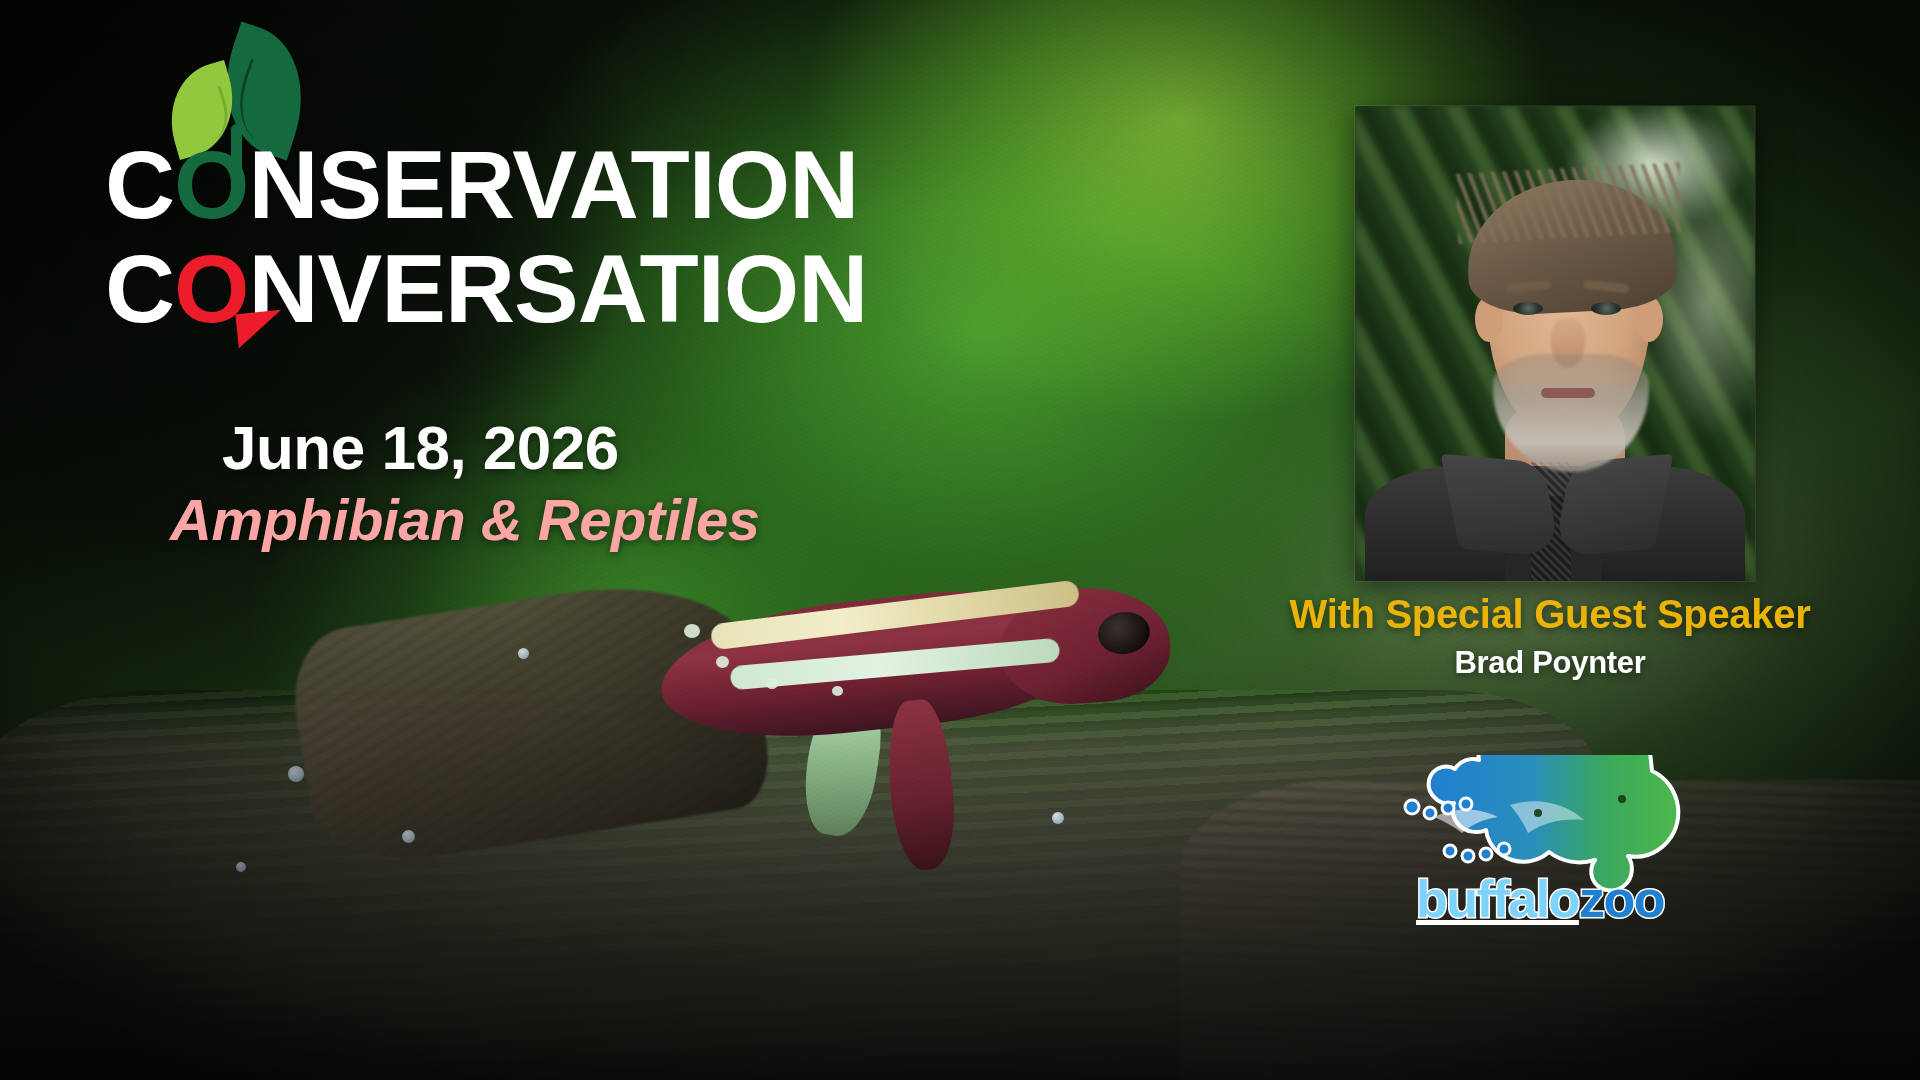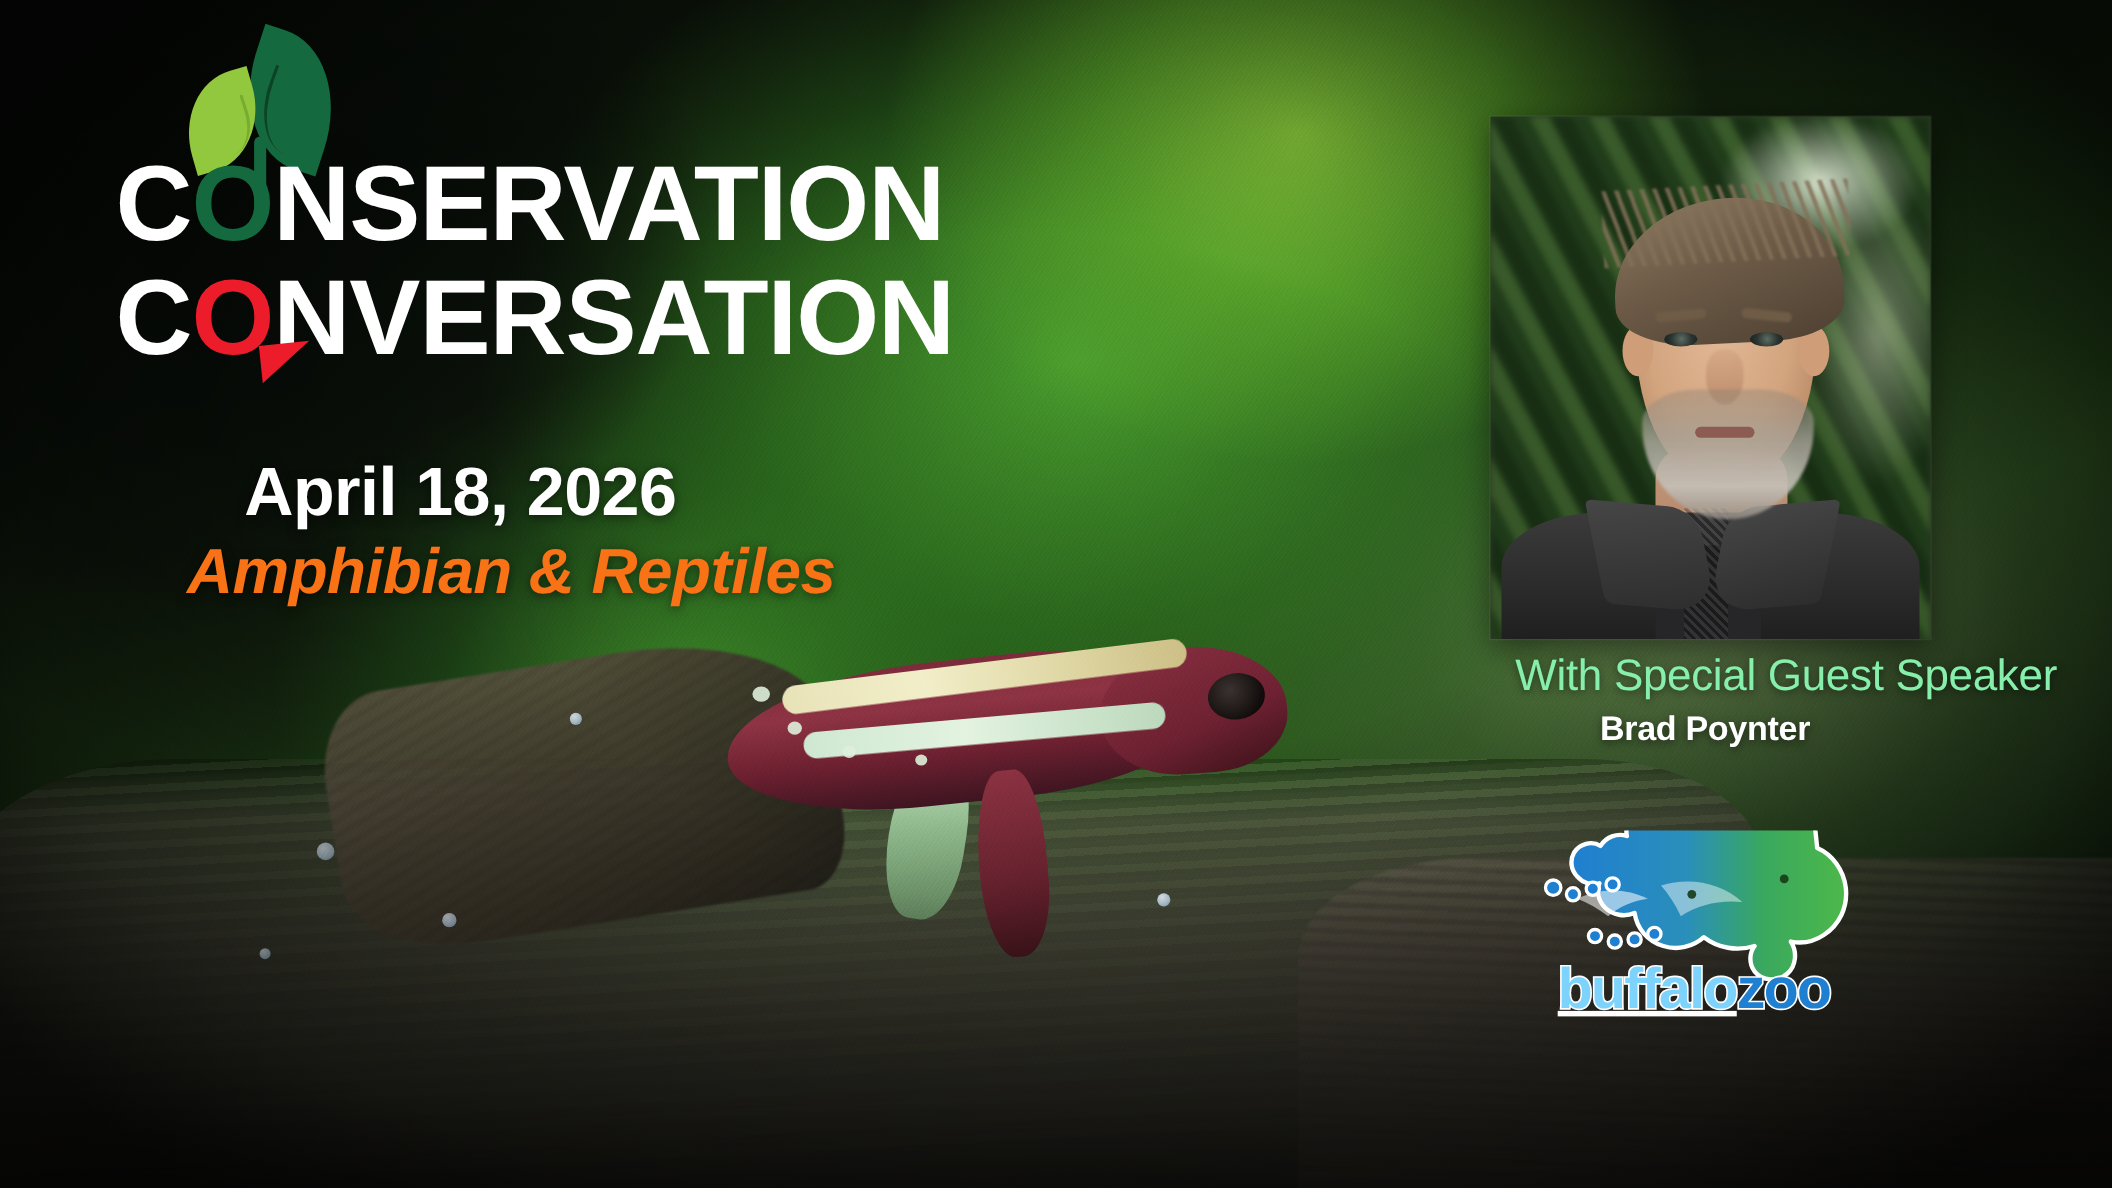--- a/index.html
+++ b/index.html
@@ -159,21 +159,21 @@
     transform:rotate(-6deg);
   }
 
   .date {
     position:absolute; left:222px; top:412px;
     font-size:62px; font-weight:700; color:#fff; letter-spacing:-.5px;
     text-shadow:0 2px 10px rgba(0,0,0,.55);
   }
   .subject {
     position:absolute; left:170px; top:486px;
-    font-size:58px; font-weight:700; font-style:italic; color:#f97316; letter-spacing:-.5px;
+    font-size:58px; font-weight:700; font-style:italic; color:#fca5a5; letter-spacing:-.5px;
     text-shadow:0 2px 10px rgba(0,0,0,.55);
   }
 
   
   .headshot {
     position:absolute; left:1355px; top:106px; width:400px; height:475px;
     overflow:hidden;
     box-shadow:0 0 0 1px rgba(255,255,255,.08), 0 8px 28px rgba(0,0,0,.5);
     background:#2c3a25;
   }
@@ -258,23 +258,22 @@
     filter:blur(1.4px);
   }
   .hs-mouth {
     position:absolute; left:186px; top:282px; width:54px; height:10px;
     background:#8c5b52; border-radius:8px; filter:blur(.6px);
   }
 
   
   .speaker { position:absolute; left:1230px; top:590px; width:640px; text-align:center; }
   .sp-line1 {
-    font-size:40px; font-weight:400; color:#86efac; letter-spacing:-.3px; line-height:48px;
+    font-size:40px; font-weight:700; color:#eab308; letter-spacing:-.3px; line-height:48px;
     text-shadow:0 2px 8px rgba(0,0,0,.5);
-    text-align:right;
   }
   .sp-line2 {
     font-size:31px; font-weight:700; color:#fff; letter-spacing:-.3px; line-height:50px;
     text-shadow:0 2px 8px rgba(0,0,0,.5);
   }
   .sp-line3 {
     font-size:35px; font-weight:700; font-style:italic; color:#fff; letter-spacing:-.3px; line-height:46px;
     text-shadow:0 2px 8px rgba(0,0,0,.5);
   }
 
@@ -329,21 +328,21 @@
       <div class="leaf-vein-l"></div>
     </div>
 
     <div class="line1"><span>C</span><span class="oc">O</span><span>NSERVATION</span></div>
 
     <div class="line2"><span>C</span><span class="oc">O</span><span>NVERSATION</span></div>
 
     <div class="bubble-tail"></div>
   </div>
 
-  <div class="date">April 18, 2026</div>
+  <div class="date">June 18, 2026</div>
   <div class="subject">Amphibian &amp; Reptiles</div>
 
   <div class="headshot">
     <div class="hs-bg"></div>
     <div class="hs-neck"></div>
     <div class="hs-shirt"></div>
     <div class="hs-tee"></div>
     <div class="hs-placket"></div>
     <div class="hs-collar-l"></div>
     <div class="hs-collar-r"></div>

